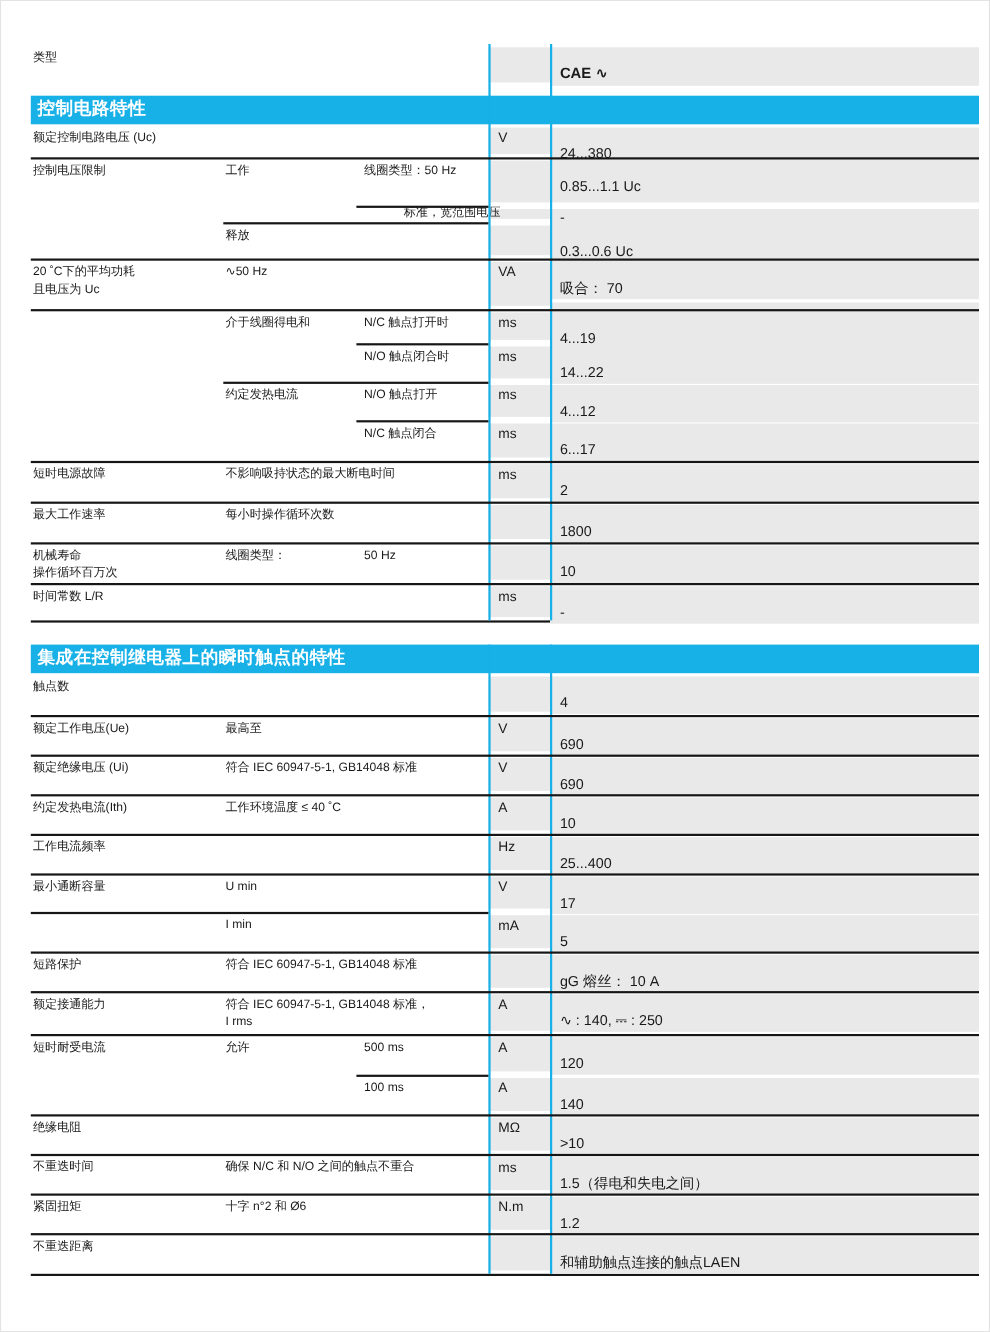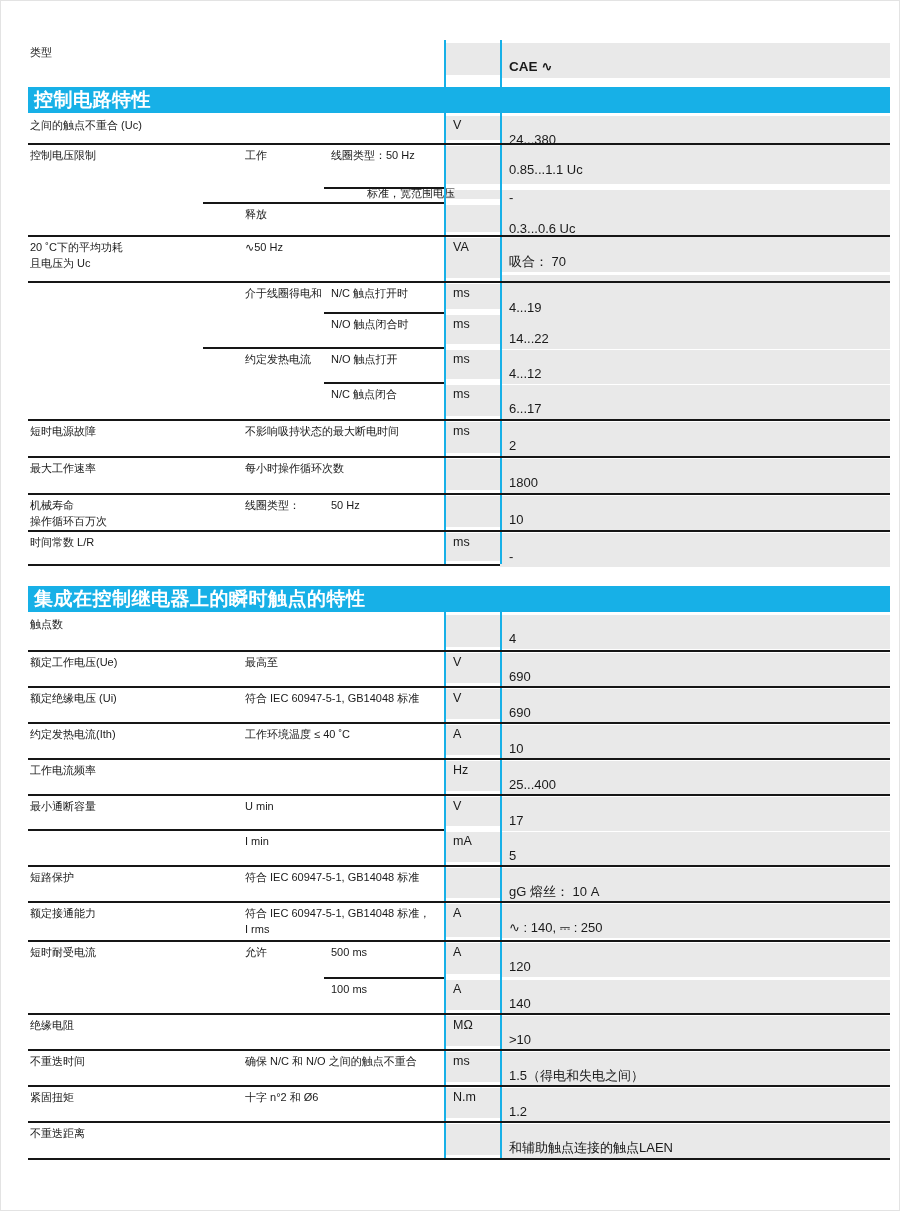--- a/index.html
+++ b/index.html
@@ -11,36 +11,36 @@
   *{box-sizing:border-box;margin:0;padding:0;}
   body{background:#f5f5f5;font-family:"Liberation Sans","DejaVu Sans",sans-serif;color:var(--text);}
   .page{width:900px;height:1211px;background:#ffffff;position:relative;margin:0 auto;overflow:hidden;
         box-shadow:0 0 0 1px #e3e3e3 inset;}
   .content{position:absolute;left:28px;top:40px;width:862px;}
   .section{position:relative;}
   .section.bordered{border-bottom:2px solid var(--line);}
   .vline{position:absolute;top:0;bottom:0;width:2px;background:var(--accent);z-index:5;}
   .vline.u{left:416px;}
   .vline.v{left:472px;}
-  .sec-header{height:26px;background:var(--accent);color:#fff;font-size:19px;font-weight:700;
+  .sec-header{height:26px;background:var(--accent);color:#fff;font-size:16px;font-weight:700;
               line-height:25px;padding-left:6px;letter-spacing:.5px;position:relative;z-index:1;}
   .pre-gap{height:9px;}
   .trow{position:relative;}
   .sep{position:absolute;top:0;height:2px;background:var(--line);z-index:6;}
   .sep-full{left:0;right:0;}
   .sep-left{left:0;width:416px;}
   .sep-col2{left:175px;width:241px;}
   .sep-col3{left:296px;width:120px;}
   .gray-unit{position:absolute;left:416px;width:56px;top:3px;bottom:3px;background:var(--gray);z-index:1;}
   .vwrap{position:absolute;left:472px;right:0;top:3px;bottom:3px;display:flex;flex-direction:column;gap:3px;z-index:1;}
   .vslab{background:var(--gray);flex:1;padding:16px 6px 2px 9px;font-size:13px;line-height:1.25;z-index:2;}
   .vslab.bold{font-weight:700;font-size:13.5px;}
   .lab{position:absolute;top:5px;font-size:11px;line-height:1.42;white-space:pre-line;z-index:4;}
   .c1{left:2px;width:172px;}
-  .c2{left:177px;width:150px;margin-left:40px;}
+  .c2{left:177px;width:150px;}
   .c2.wide{width:240px;}
   .c3{left:303px;width:112px;}
   .unit{position:absolute;left:425px;top:5px;font-size:12.5px;z-index:4;}
   .tight .lab{top:0;line-height:1.15;margin-left:36px;}
   .tight .vslab{padding-top:0;}
   .table-gap{height:20px;}
 </style>
 </head>
 <body>
 
@@ -54,21 +54,21 @@
           </div>
           <span class="lab c1">类型</span>
         </div>
         <div class="pre-gap"></div>
         <div class="sec-header">控制电路特性</div>
         <div class="trow" style="min-height: 30px;">
           <div class="gray-unit"></div>
           <div class="vwrap">
             <div class="vslab">24...380</div>
           </div>
-          <span class="lab c1">之间的触点不重合 (Uc)</span>
+          <span class="lab c1">额定控制电路电压 (Uc)</span>
           <span class="unit">V</span>
         </div>
         <div class="trow" style="min-height: 44px;">
           <div class="sep sep-full"></div>
           <div class="gray-unit"></div>
           <div class="vwrap">
             <div class="vslab">0.85...1.1 Uc</div>
           </div>
           <span class="lab c1">控制电压限制</span>
           <span class="lab c2">工作</span>

